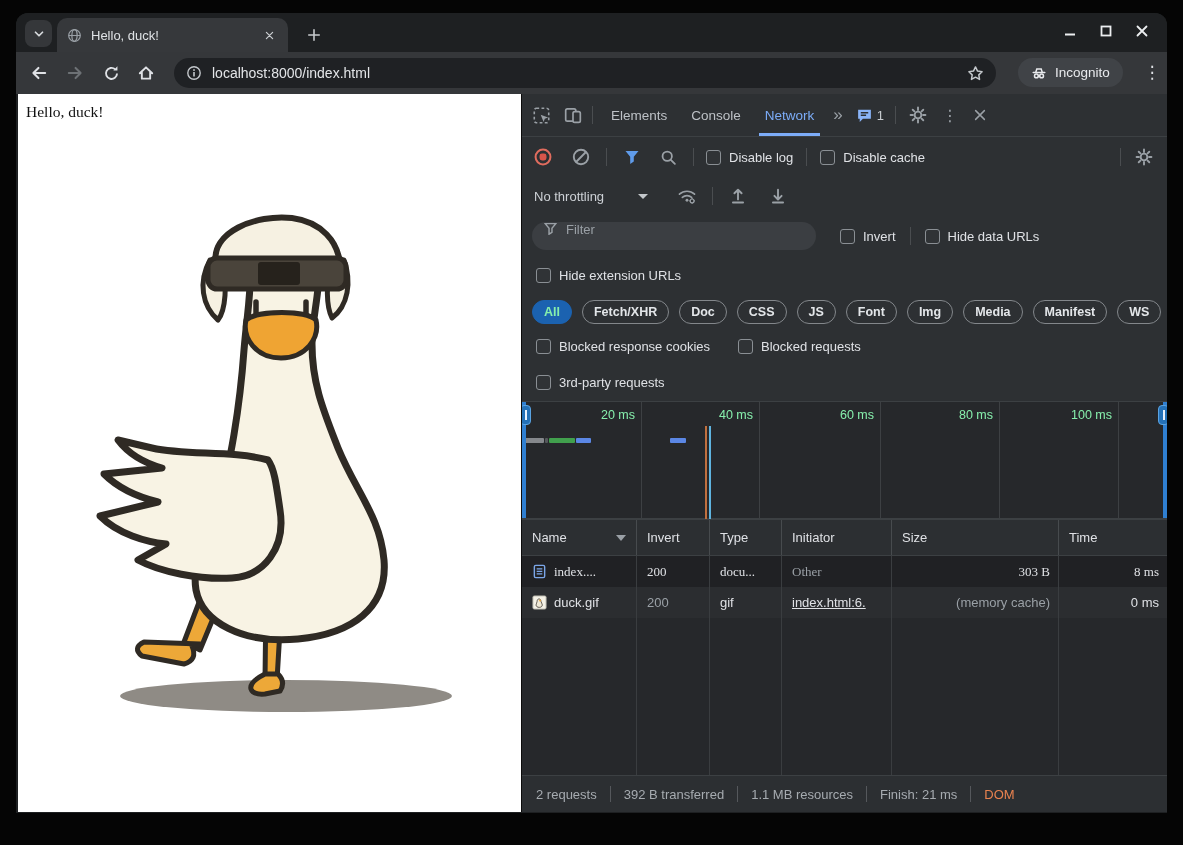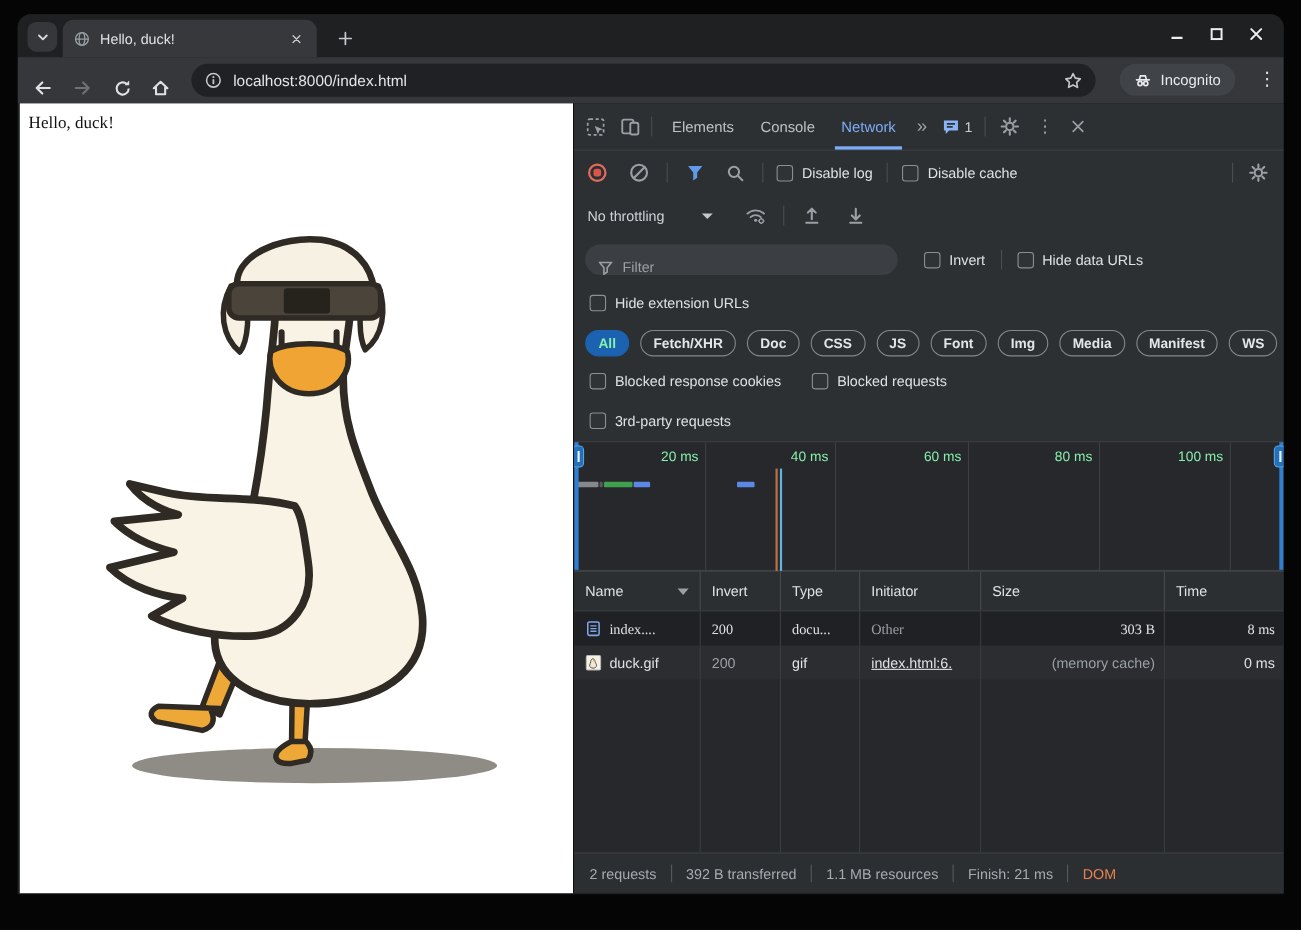--- a/index.html
+++ b/index.html
@@ -18,21 +18,21 @@
     display:flex;align-items:center;justify-content:center;color:#d6d9dc;}
   .tab{position:absolute;left:41px;top:5px;width:231px;height:34px;background:#36383b;border-radius:10px 10px 0 0;
     display:flex;align-items:center;padding:0 10px;color:#dfe2e5;font-size:13px;}
   .tab .title{flex:1;margin-left:9px;white-space:nowrap;overflow:hidden;}
   .tabclose{width:18px;height:18px;border-radius:50%;display:flex;align-items:center;justify-content:center;color:#c7cacd;}
   .newtab{position:absolute;left:286px;top:10px;width:24px;height:24px;border-radius:50%;display:flex;align-items:center;justify-content:center;color:#c7cacd;}
   .wincontrols{position:absolute;right:14px;top:7px;display:flex;gap:14px;align-items:center;color:#eceef0;}
   .wc{width:22px;height:22px;display:flex;align-items:center;justify-content:center;}
 
   
-  .toolbar{position:absolute;left:0;top:39px;width:100%;height:42px;background:#35373a;display:flex;align-items:flex-end;}
+  .toolbar{position:absolute;left:0;top:39px;width:100%;height:42px;background:#35373a;display:flex;align-items:center;}
   .navic{width:28px;height:28px;display:flex;align-items:center;justify-content:center;color:#dfe1e5;border-radius:50%;}
   .navic.disabled{color:#6d7175;}
   .omnibox{position:absolute;left:158px;top:6px;width:822px;height:30px;border-radius:15px;background:#1f2124;
     display:flex;align-items:center;color:#e3e5e8;font-size:14px;}
   .omni-info{margin:0 10px 0 12px;color:#c3c7cb;}
   .omni-star{position:absolute;right:12px;color:#c3c7cb;font-size:17px;line-height:1;}
   .incog{position:absolute;left:1002px;top:6px;height:29px;padding:0 13px;border-radius:15px;background:#404347;
     display:flex;align-items:center;gap:8px;color:#e8eaed;font-size:13.5px;}
   .browsermenu{position:absolute;left:1124px;top:8px;width:24px;height:24px;color:#dfe1e5;font-size:17px;
     display:flex;align-items:center;justify-content:center;}
@@ -51,21 +51,21 @@
   .dt-tab{padding:0 6px;margin:0 6px;height:42px;display:flex;align-items:center;font-size:13.5px;}
   .dt-tab.active{color:#7cacf8;border-bottom:3px solid #7cacf8;padding-top:3px;}
   .vsep{width:1px;height:18px;background:#4a4d50;}
   .iconbtn{width:26px;height:26px;display:flex;align-items:center;justify-content:center;color:#9aa0a6;}
   .rowflex{position:absolute;left:0;width:100%;display:flex;align-items:center;}
   .cb{width:15px;height:15px;border:1.5px solid #8a8f94;border-radius:3px;background:#303336;flex:none;}
   .cblabel{margin:0 0 0 8px;color:#dfe1e5;}
   .chip{height:24px;border:1px solid #83878b;border-radius:13px;padding:0 11px;display:flex;align-items:center;
     font-size:12.5px;font-weight:bold;color:#e3e6e9;flex:none;}
   .chip.sel{background:#1b62b0;border-color:#1b62b0;color:#86efac;}
-  .filterpill{height:28px;border-radius:14px;background:#3b3e42;display:flex;align-items:flex-end;padding:0 12px;
+  .filterpill{height:28px;border-radius:14px;background:#3b3e42;display:flex;align-items:flex-start;padding:0 12px;
     color:#9aa0a6;width:284px;}
 
   
   .timeline{position:absolute;left:0;top:307px;width:100%;height:119px;background:#26282b;
     border-top:1px solid #3c4043;border-bottom:2px solid #3c4043;}
   .gridline{position:absolute;top:0;width:1px;height:100%;background:#3d4043;}
   .ticklabel{position:absolute;top:6px;width:60px;text-align:right;color:#86efac;font-size:12.5px;}
   .wbar{position:absolute;top:36px;height:5px;border-radius:1px;}
   .evline{position:absolute;top:24px;height:93px;width:2px;}
   .handle{position:absolute;top:0;width:4px;height:100%;background:#2f7fd1;}

